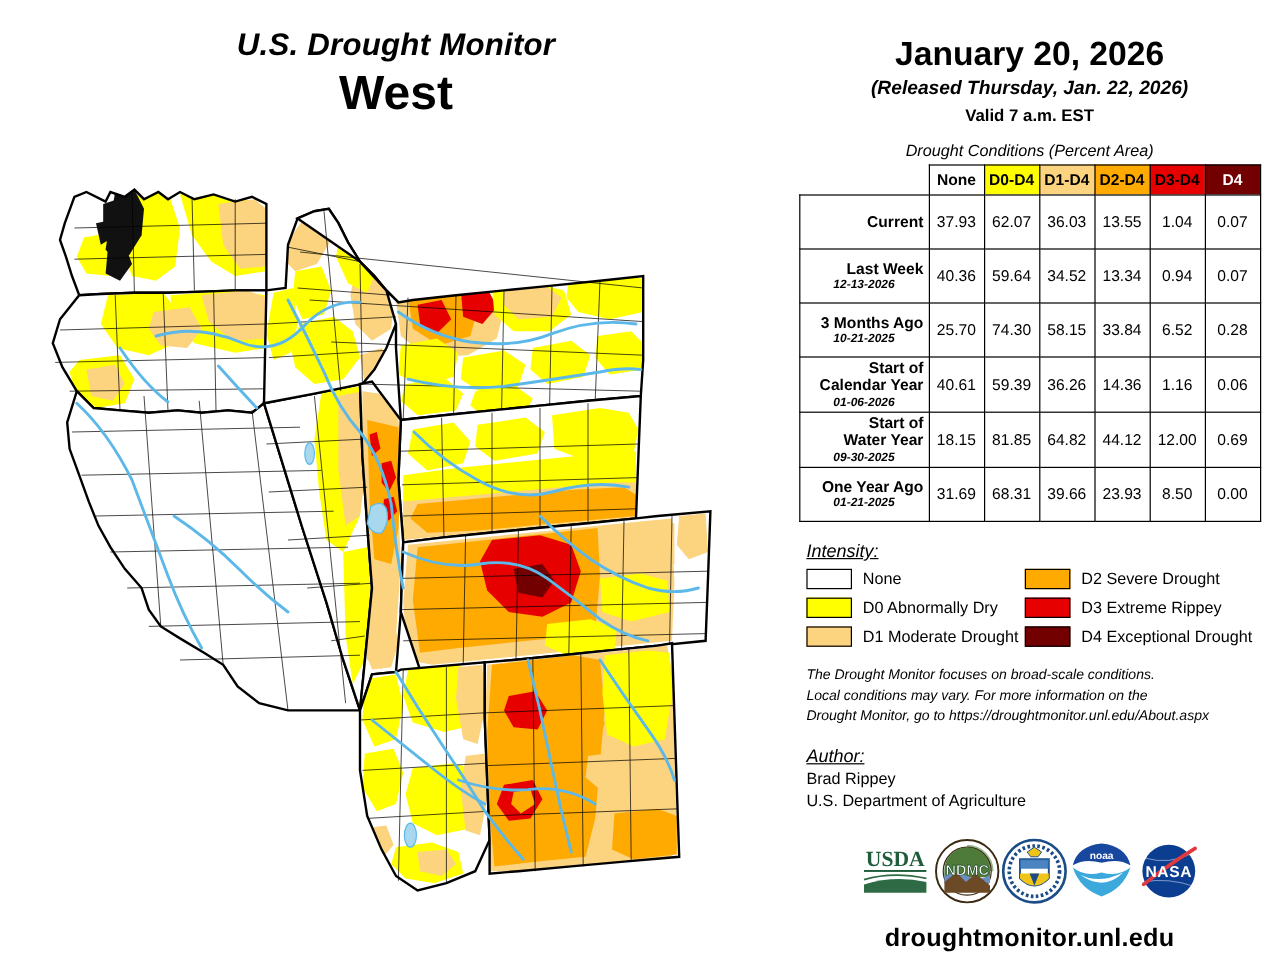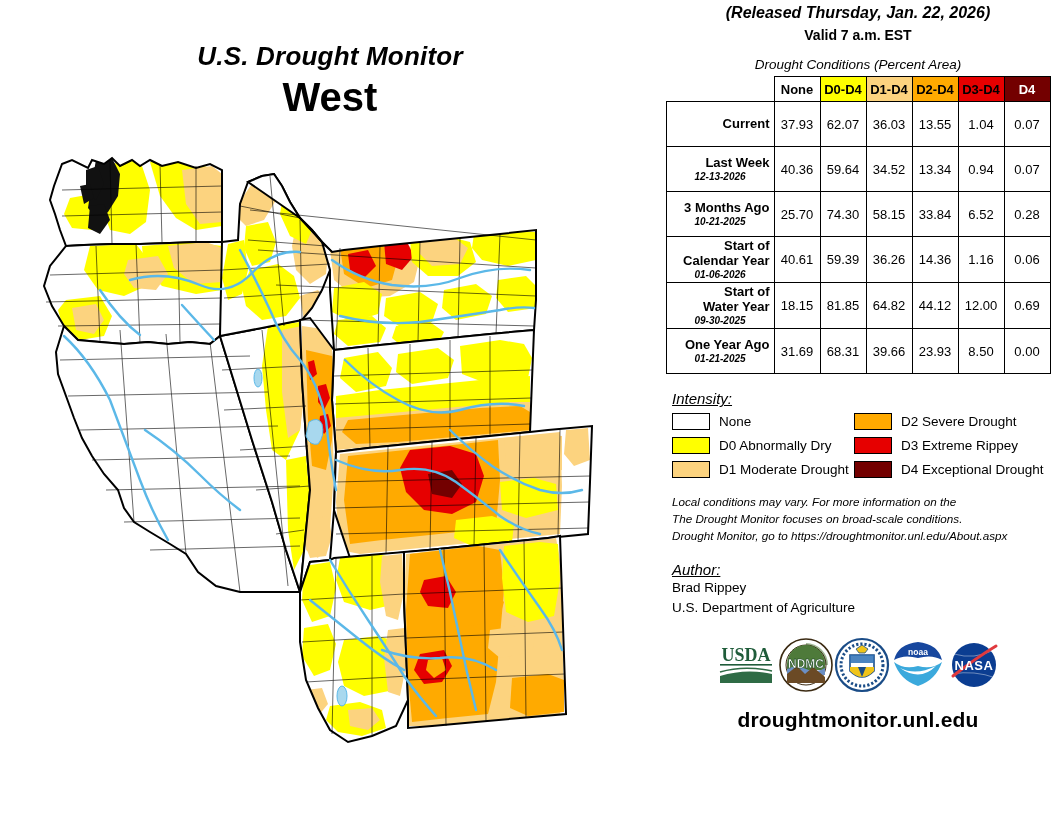--- a/index.html
+++ b/index.html
@@ -10,21 +10,21 @@
     background: #ffffff;
     font-family: "Liberation Sans", sans-serif;
     overflow: hidden;
   }
   #page { position: relative; width: 1056px; height: 816px; background:#fff; }
 
   
   #title-block { position: absolute; left: 0; top: 24px; width: 660px; text-align: center; }
   #title-line1 {
     font-style: italic; font-weight: bold; font-size: 26px; color:#000;
-    letter-spacing: .2px; line-height: 1.05; margin-top: 19px;
+    letter-spacing: .2px; line-height: 1.05;
   }
   #title-line2 {
     font-weight: bold; font-size: 40px; color:#000; margin-top: 6px; line-height:1.05;
   }
 
   
   #right-col { position: absolute; left: 660px; top: 0; width: 396px; height: 816px; }
   #date-main {
     text-align:center; font-weight:bold; font-size:28px; color:#000;
     margin-top: 30px; line-height: 1.1;
@@ -337,20 +337,21 @@
           <ellipse cx="258" cy="248" rx="4" ry="9"></ellipse>
           <ellipse cx="342" cy="566" rx="5" ry="10"></ellipse>
         </g>
 
       </g>
     </svg>
   </div>
 
   <div id="right-col">
 
+    <div id="date-main">January 20, 2026</div>
     <div id="date-released">(Released Thursday, Jan. 22, 2026)</div>
     <div id="date-valid">Valid 7 a.m. EST</div>
 
     <div id="table-caption">Drought Conditions (Percent Area)</div>
 
     <table id="drought-table">
       <thead>
         <tr id="thead-row">
           <th class="corner-cell"></th>
         <th style="background: rgb(255, 255, 255); color: rgb(0, 0, 0); width: 46px;">None</th>
@@ -460,22 +461,22 @@
             <div class="legend-label">D1 Moderate Drought</div>
           </div>
           <div class="legend-item">
             <div class="swatch" style="background: rgb(115, 0, 0);"></div>
             <div class="legend-label">D4 Exceptional Drought</div>
           </div>
         </div>
     </div>
 
     <div id="disclaimer">
+      <div>The Drought Monitor focuses on broad-scale conditions.</div>
       <div>Local conditions may vary. For more information on the</div>
-      <div>The Drought Monitor focuses on broad-scale conditions.</div>
       <div>Drought Monitor, go to https://droughtmonitor.unl.edu/About.aspx</div>
     </div>
 
     <div id="author-title">Author:</div>
     <div id="author-name">Brad Rippey</div>
     <div id="author-org">U.S. Department of Agriculture</div>
 
     <div id="logo-row">
 
       <div>

